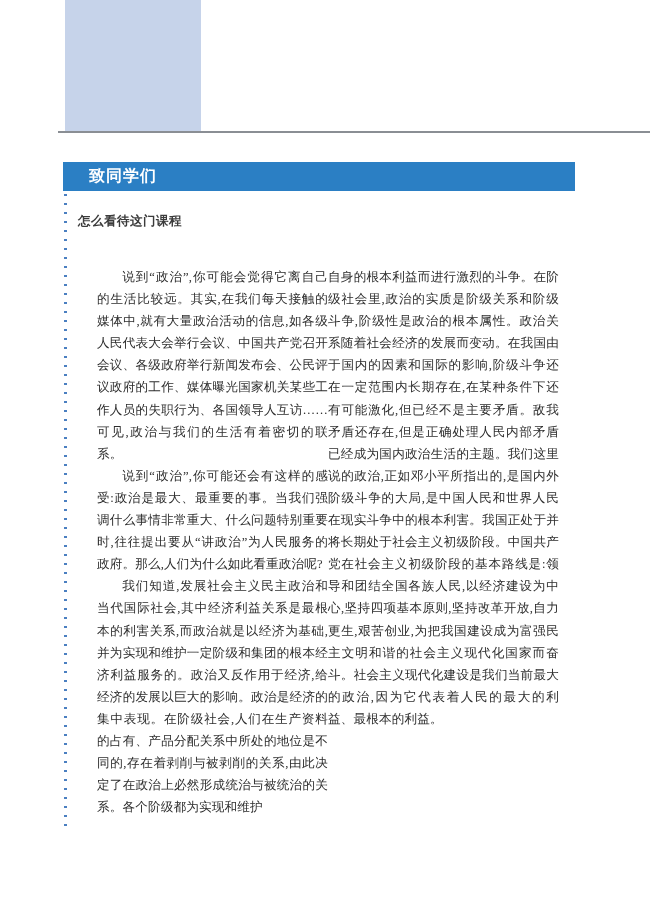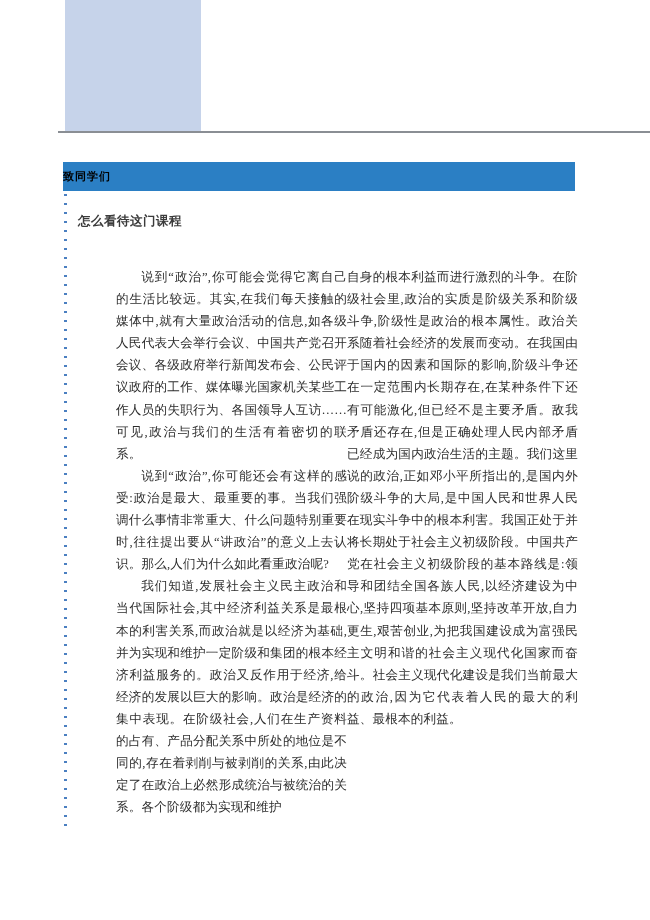--- a/index.html
+++ b/index.html
@@ -40,25 +40,26 @@
     position: absolute;
     left: 63px;
     top: 162px;
     width: 512px;
     height: 29px;
     background: #2b7fc4;
     display: flex;
     align-items: center;
   }
   #title-banner .title-text {
-    color: #000000;
+    color: #ffffff;
     font-family: "Liberation Sans", "DejaVu Sans", sans-serif;
     font-weight: bold;
-    font-size: 11px;
+    font-size: 16px;
     letter-spacing: 1px;
+    margin-left: 26px;
   }
 
   
   #dotted-rule {
     position: absolute;
     left: 64px;
     top: 194px;
     width: 3px;
     height: 638px;
     background-image: linear-gradient(
@@ -83,21 +84,21 @@
   }
 
   
   #body-columns {
     position: absolute;
     left: 78px;
     top: 266px;
     width: 500px;
     height: 560px;
     display: flex;
-    justify-content: flex-end;
+    justify-content: center;
   }
   .text-column {
     width: 231px;
   }
   .text-column p {
     margin: 0;
     font-size: 12.6px;
     line-height: 22.1px;
     color: #2d2d2d;
     text-align: justify;
@@ -120,21 +121,21 @@
 </div>
 
 <div id="dotted-rule"></div>
 
 <div id="subheading">怎么看待这门课程</div>
 
 <div id="body-columns">
 
   <div class="text-column">
     <p class="indent">说到“政治”,你可能会觉得它离自己的生活比较远。其实,在我们每天接触的媒体中,就有大量政治活动的信息,如各级人民代表大会举行会议、中国共产党召开会议、各级政府举行新闻发布会、公民评议政府的工作、媒体曝光国家机关某些工作人员的失职行为、各国领导人互访……可见,政治与我们的生活有着密切的联系。</p>
-    <p class="indent">说到“政治”,你可能还会有这样的感受:政治是最大、最重要的事。当我们强调什么事情非常重大、什么问题特别重要时,往往提出要从“讲政治”的意义上去认识。那么,人们为什么如此看重政治呢?</p>
+    <p class="indent">说到“政治”,你可能还会有这样的感受:政治是最大、最重要的事。当我们强调什么事情非常重大、什么问题特别重要时,往往提出要从“讲政治”为人民服务的政府。那么,人们为什么如此看重政治呢?</p>
     <p class="indent">我们知道,发展社会主义民主政治和当代国际社会,其中经济利益关系是最根本的利害关系,而政治就是以经济为基础,并为实现和维护一定阶级和集团的根本经济利益服务的。政治又反作用于经济,给经济的发展以巨大的影响。政治是经济的集中表现。在阶级社会,人们在生产资料的占有、产品分配关系中所处的地位是不同的,存在着剥削与被剥削的关系,由此决定了在政治上必然形成统治与被统治的关系。各个阶级都为实现和维护</p>
   </div>
 
   <div class="text-column">
     <p>自身的根本利益而进行激烈的斗争。在阶级社会里,政治的实质是阶级关系和阶级斗争,阶级性是政治的根本属性。政治关系随着社会经济的发展而变动。在我国由于国内的因素和国际的影响,阶级斗争还在一定范围内长期存在,在某种条件下还有可能激化,但已经不是主要矛盾。敌我矛盾还存在,但是正确处理人民内部矛盾已经成为国内政治生活的主题。我们这里说的政治,正如邓小平所指出的,是国内外阶级斗争的大局,是中国人民和世界人民在现实斗争中的根本利害。我国正处于并将长期处于社会主义初级阶段。中国共产党在社会主义初级阶段的基本路线是:领导和团结全国各族人民,以经济建设为中心,坚持四项基本原则,坚持改革开放,自力更生,艰苦创业,为把我国建设成为富强民主文明和谐的社会主义现代化国家而奋斗。社会主义现代化建设是我们当前最大的政治,因为它代表着人民的最大的利益、最根本的利益。</p>
   </div>
 
 </div>
 
 </body></html>

